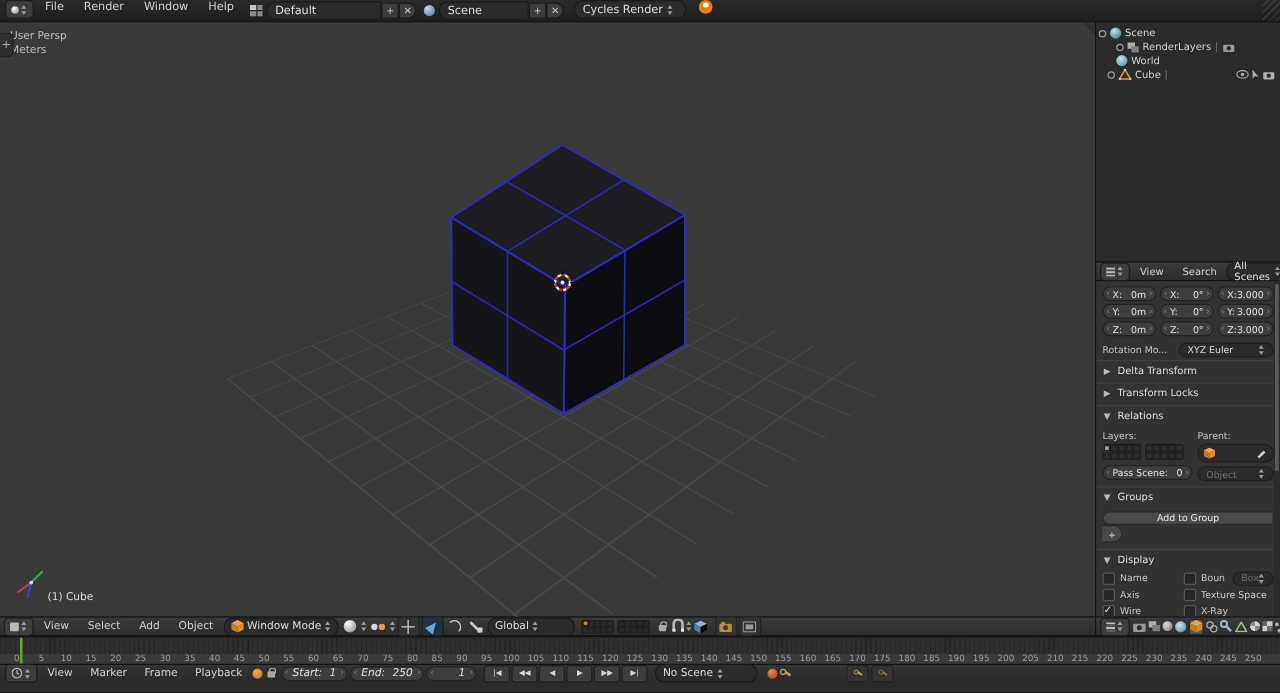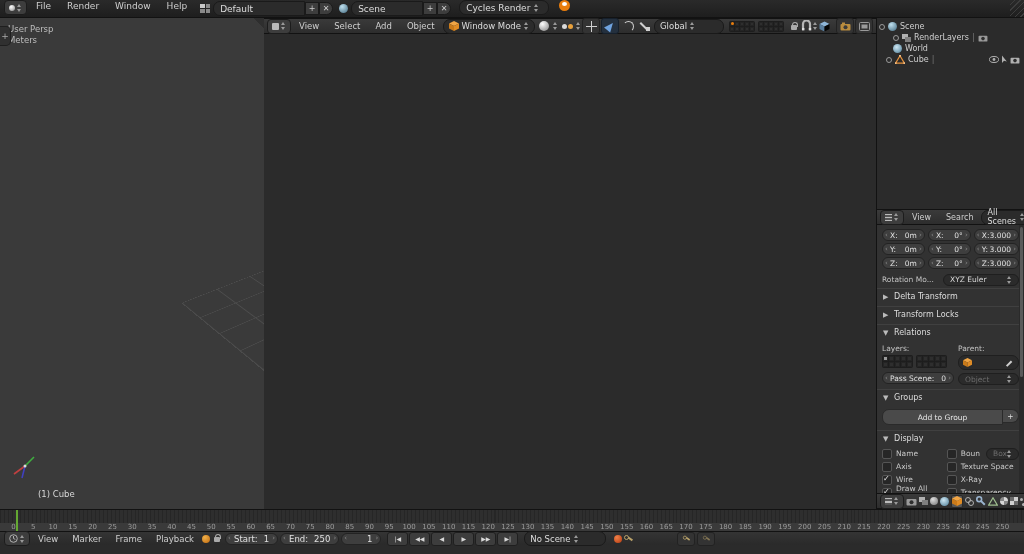--- a/index.html
+++ b/index.html
@@ -34,21 +34,21 @@
   .layout-icon span{background:#8a8a8a;} .layout-icon span:first-child{background:#c8c8c8;}
   .scene-mini-icon{width:9px;height:9px;border-radius:50%;background:radial-gradient(circle at 35% 30%,#bfe0ef,#41697e);margin-right:3px;}
   .engine-dd{background:#2b2b2b;border:1px solid #1a1a1a;border-radius:7px;height:13px;display:flex;align-items:center;gap:4px;padding:0 6px;margin-left:6px;color:#ddd;}
   .blogo{width:11px;height:11px;border-radius:50%;background:#e87d0d;position:relative;margin:0 5px 0 8px;}
   .blogo::after{content:"";position:absolute;left:3px;top:2px;width:5px;height:4px;border-radius:50%;background:#fff;}
   .stats{color:#b4b4b4;font-size:8px;letter-spacing:0;}
   .grip{position:absolute;right:0;top:0;width:14px;height:17px;
         background:repeating-linear-gradient(135deg,transparent 0 3px,#3d3d3d 3px 4px);}
   
   .main{display:flex;height:491px;}
-  .vpcol{flex:1;display:flex;flex-direction:row;min-width:0;}
+  .vpcol{flex:1;display:flex;flex-direction:column;min-width:0;}
   .viewport{flex:1;position:relative;background:#3a3a3a;overflow:hidden;}
   .floor{position:absolute;left:450px;top:285px;width:380px;height:380px;margin-left:-190px;margin-top:-190px;
     transform:perspective(640px) rotateX(58deg) rotateZ(45deg);
     background-image:repeating-linear-gradient(0deg,#4c4c4c 0 1px,transparent 1px 38px),
                      repeating-linear-gradient(90deg,#4c4c4c 0 1px,transparent 1px 38px);}
   .vp-overlay{position:absolute;left:8px;top:6px;line-height:11px;color:#bdbdbd;font-size:8.5px;}
   .plus-tab{position:absolute;left:0;top:8px;width:10px;height:18px;background:#303030;border:1px solid #1f1f1f;border-left:none;
             border-radius:0 5px 5px 0;color:#aaa;display:flex;align-items:center;justify-content:center;font-size:9px;}
   .vp-corner{position:absolute;right:0;top:0;width:12px;height:12px;
              background:linear-gradient(225deg,#2e2e2e 0 42%,transparent 42%);}
@@ -135,21 +135,21 @@
   .tl-ticks{position:absolute;left:0;right:0;top:0;height:13px;
      background:repeating-linear-gradient(90deg,#262626 0 1px,transparent 1px 3.956px),
                 repeating-linear-gradient(90deg,#202020 0 1px,transparent 1px 19.78px);}
   .tl-nums{position:absolute;left:0;right:0;bottom:0;height:8px;background:#3a3a3a;}
   .rlabel{position:absolute;top:0;transform:translateX(-50%);font-size:7px;color:#9c9c9c;line-height:8px;}
   .curframe{position:absolute;left:16px;top:0;bottom:0;width:2px;background:#64a832;}
   .tl-header{height:14px;background:linear-gradient(#343434,#2a2a2a);border-top:1px solid #121212;
              display:flex;align-items:center;gap:2px;padding:0 4px;box-sizing:border-box;font-size:8.5px;}
   .tl-header .menu{padding:0 6px;}
   .numfld{background:#3e3e3e;border:1px solid #232323;border-radius:7px;height:12px;display:flex;align-items:flex-end;
-          justify-content:space-between;padding:0 8px;gap:6px;color:#e0e0e0;position:relative;min-width:46px;box-sizing:border-box;}
+          justify-content:space-between;padding:0 8px;gap:6px;color:#e0e0e0;position:relative;min-width:46px;box-sizing:border-box;font-style:italic;}
   .numfld::before{content:"‹";position:absolute;left:2px;color:#8a8a8a;font-size:7px;top:0px;}
   .numfld::after{content:"›";position:absolute;right:2px;color:#8a8a8a;font-size:7px;top:0px;}
   .transport{display:flex;gap:1px;margin:0 4px;}
   .tbtn{background:#3d3d3d;border:1px solid #1f1f1f;border-radius:3px;height:12px;min-width:15px;display:flex;
         align-items:center;justify-content:center;color:#d8d8d8;font-size:6px;padding:0 2px;}
   .reddot{width:8px;height:8px;border-radius:50%;background:radial-gradient(circle at 35% 30%,#f08048,#b33a10);}
   .keyico{width:9px;height:9px;position:relative;}
   .keyico::before{content:"";position:absolute;left:0;top:1px;width:5px;height:5px;border:1.5px solid #b9a26a;border-radius:50%;box-sizing:border-box;}
   .keyico::after{content:"";position:absolute;left:4px;top:4px;width:5px;height:1.5px;background:#b9a26a;transform:rotate(35deg);}
   .lockico{width:7px;height:9px;position:relative;margin:0 2px;}
@@ -523,21 +523,21 @@
               <span>Object</span>
               <span class="updown"></span>
             </div>
           </div>
         </div>
 
         <div class="phead">
             <span class="tri">▼</span>
             <span>Groups</span>
           </div>
-        <div style="display:flex;padding:4px 0 3px;">
+        <div style="display:flex;padding:4px 0 3px;flex-direction:column;">
           <span class="wide-btn">Add to Group</span>
           <span class="plus-btn">+</span>
         </div>
 
         <div class="phead">
             <span class="tri">▼</span>
             <span>Display</span>
           </div>
         <div class="dgrid">
           <span class="cbrow">

